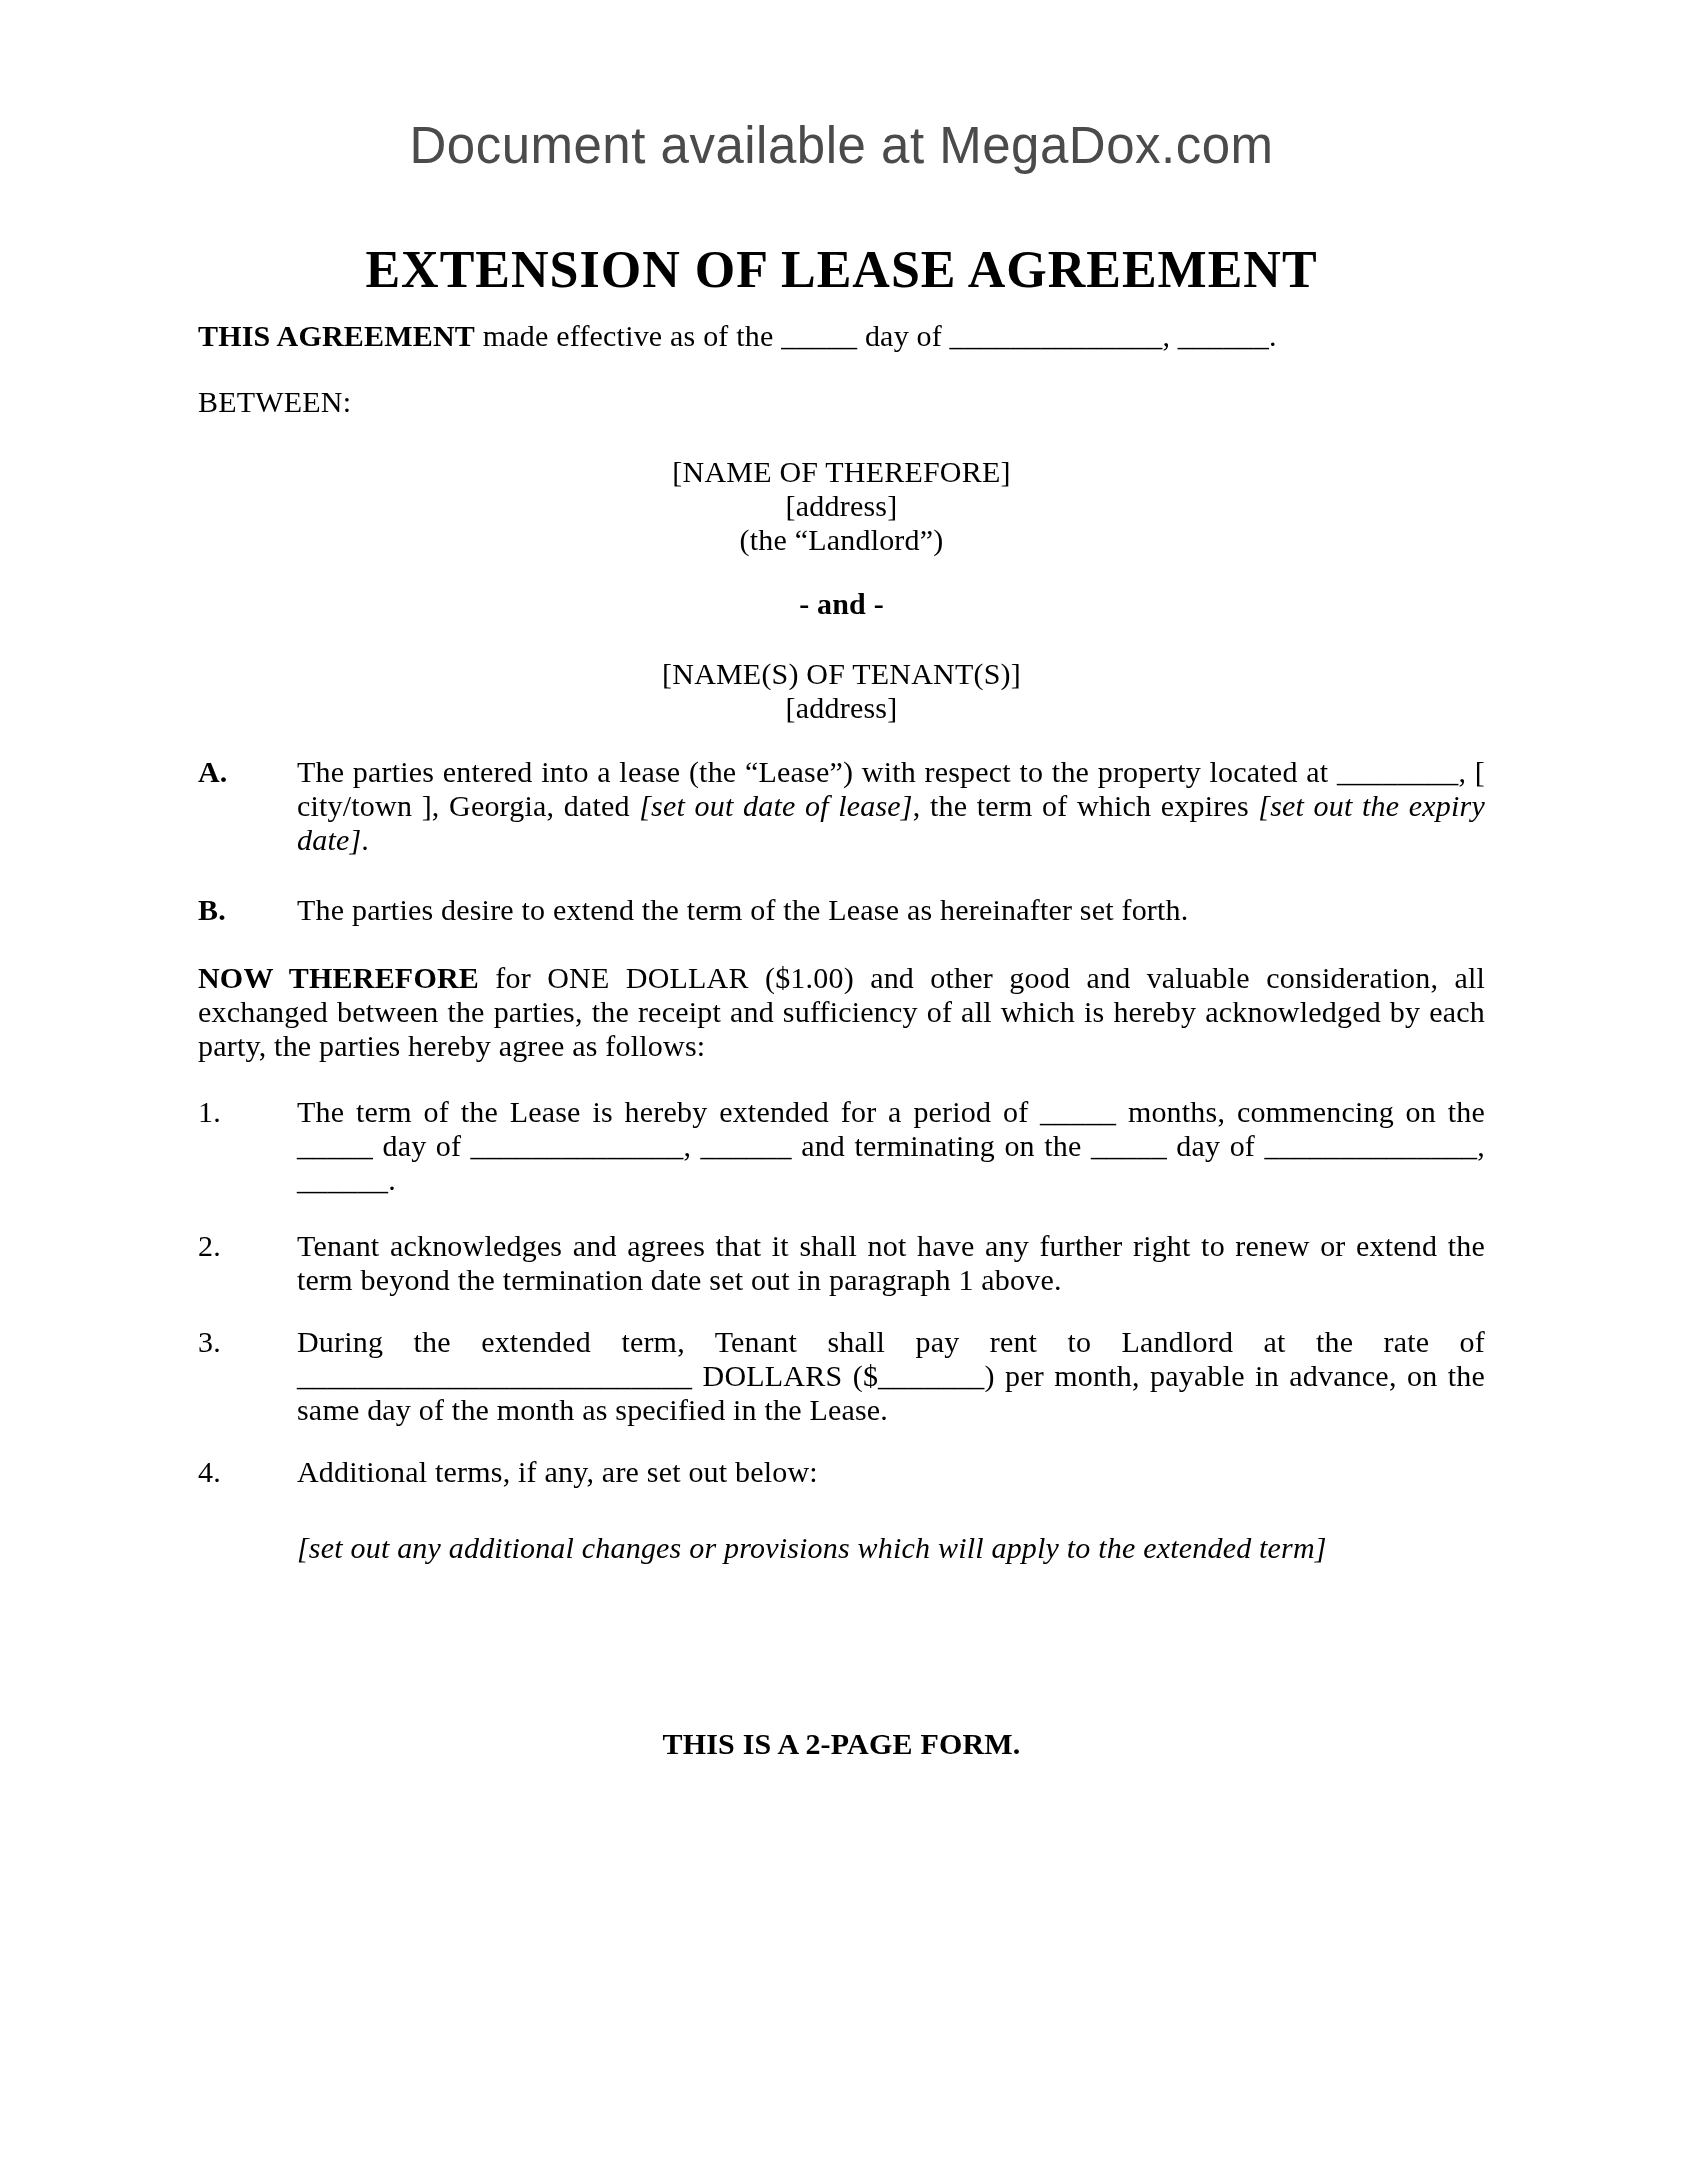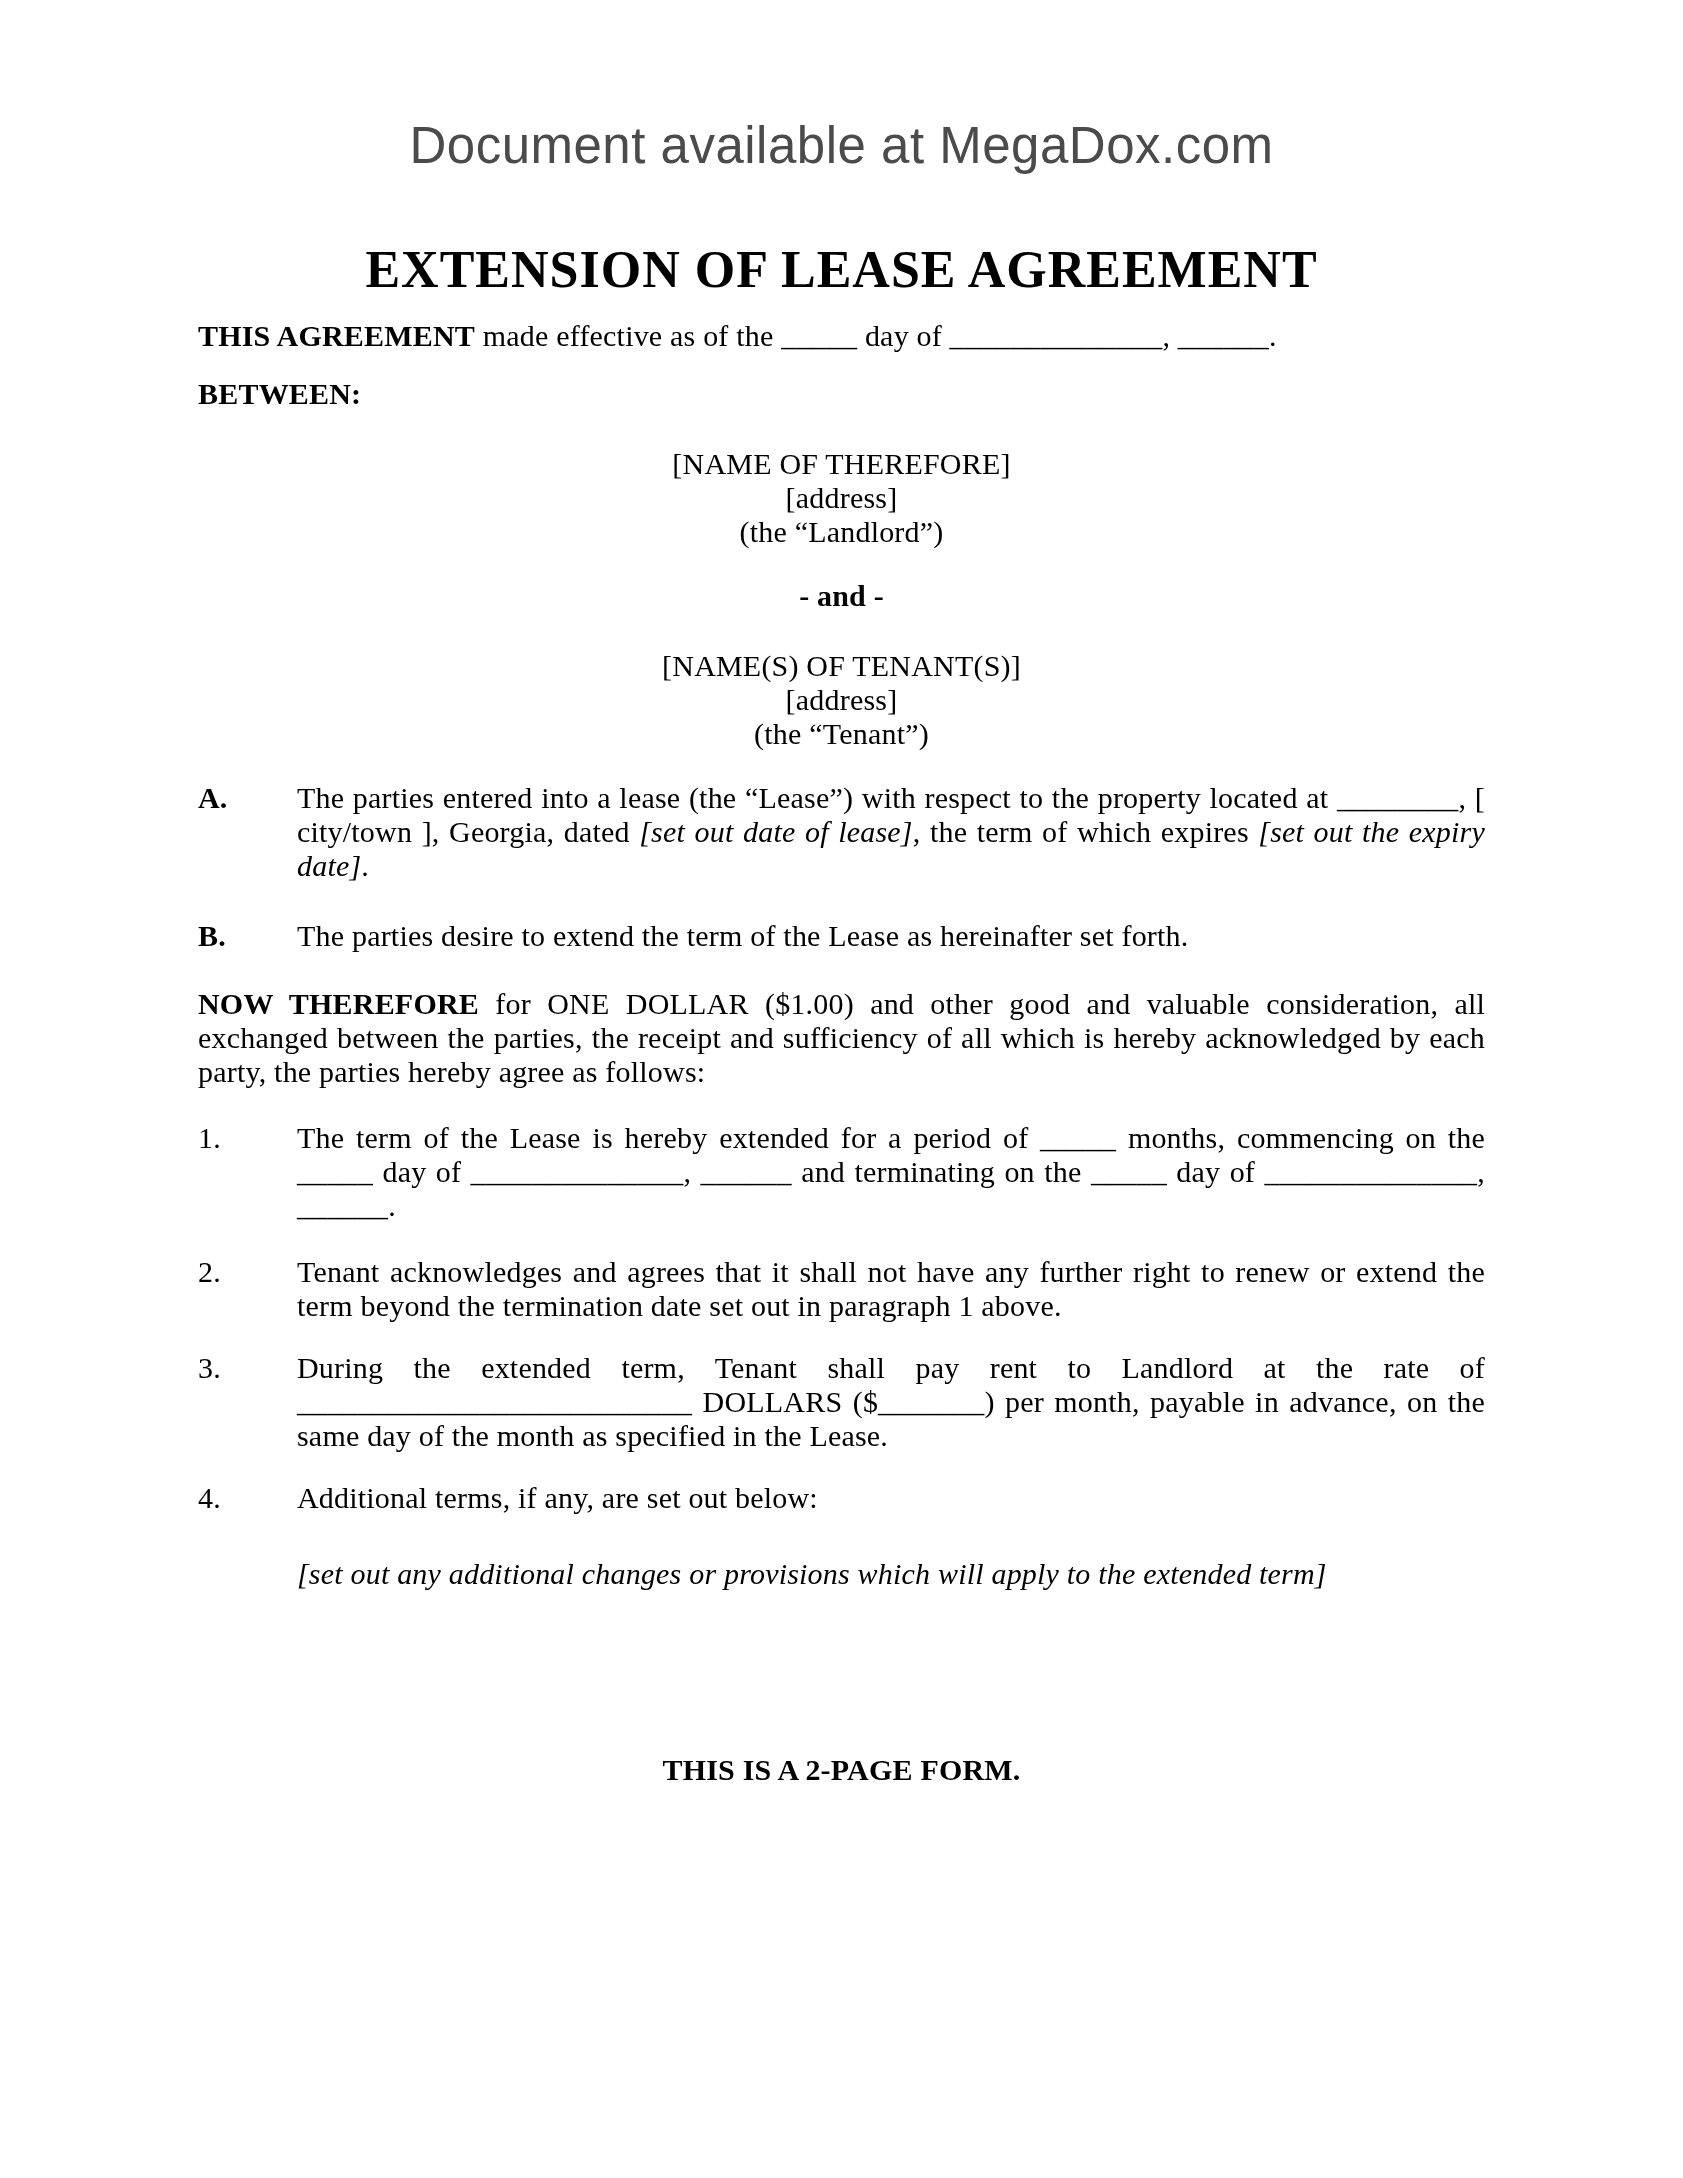--- a/index.html
+++ b/index.html
@@ -29,21 +29,21 @@
   .title{
     font-size:52px;
     line-height:47px;
     font-weight:bold;
     text-align:center;
     margin:71px 0 0 0;
     letter-spacing:1px;
   }
   p{margin:0;}
   .intro{margin-top:26px;text-align:justify;}
-  .between{margin-top:24px;font-weight:bold;}
+  .between{margin-top:32px;font-weight:normal;}
   .party-block{margin-top:36px;text-align:center;}
   .party-block .pline{white-space:pre;}
   .party-sep{margin-top:30px;text-align:center;font-weight:bold;}
   .whereas{margin-top:36px;font-weight:bold;}
   .therefore{margin-top:34px;text-align:justify;}
   .item{display:flex;}
   .item .marker{flex:0 0 99px;width:99px;}
   .item .marker.bold{font-weight:bold;}
   .item .body{flex:1;text-align:justify;}
   .recital-a{margin-top:30px;}
@@ -74,21 +74,20 @@
     <div class="pline">[NAME OF THEREFORE]</div>
     <div class="pline">[address]</div>
     <div class="pline">(the “Landlord”)</div>
   </div>
 
   <div class="party-sep">- and -</div>
 
   <div class="party-block">
     <div class="pline">[NAME(S) OF TENANT(S)]</div>
     <div class="pline">[address]</div>
-    <div class="pline">(the “Tenant”)</div>
   </div>
 
 
   <div id="recitals">
       <div class="item recital-a">
         <span class="marker bold">A.</span>
         <div class="body"><span>The parties entered into a lease (the “Lease”) with respect to the property located at ________, [ city/town ], Georgia, dated </span><span class="it">[set out date of lease]</span><span>, the term of which expires </span><span class="it">[set out the expiry date]</span><span>.</span></div>
       </div>
       <div class="item recital-b">
         <span class="marker bold">B.</span>

